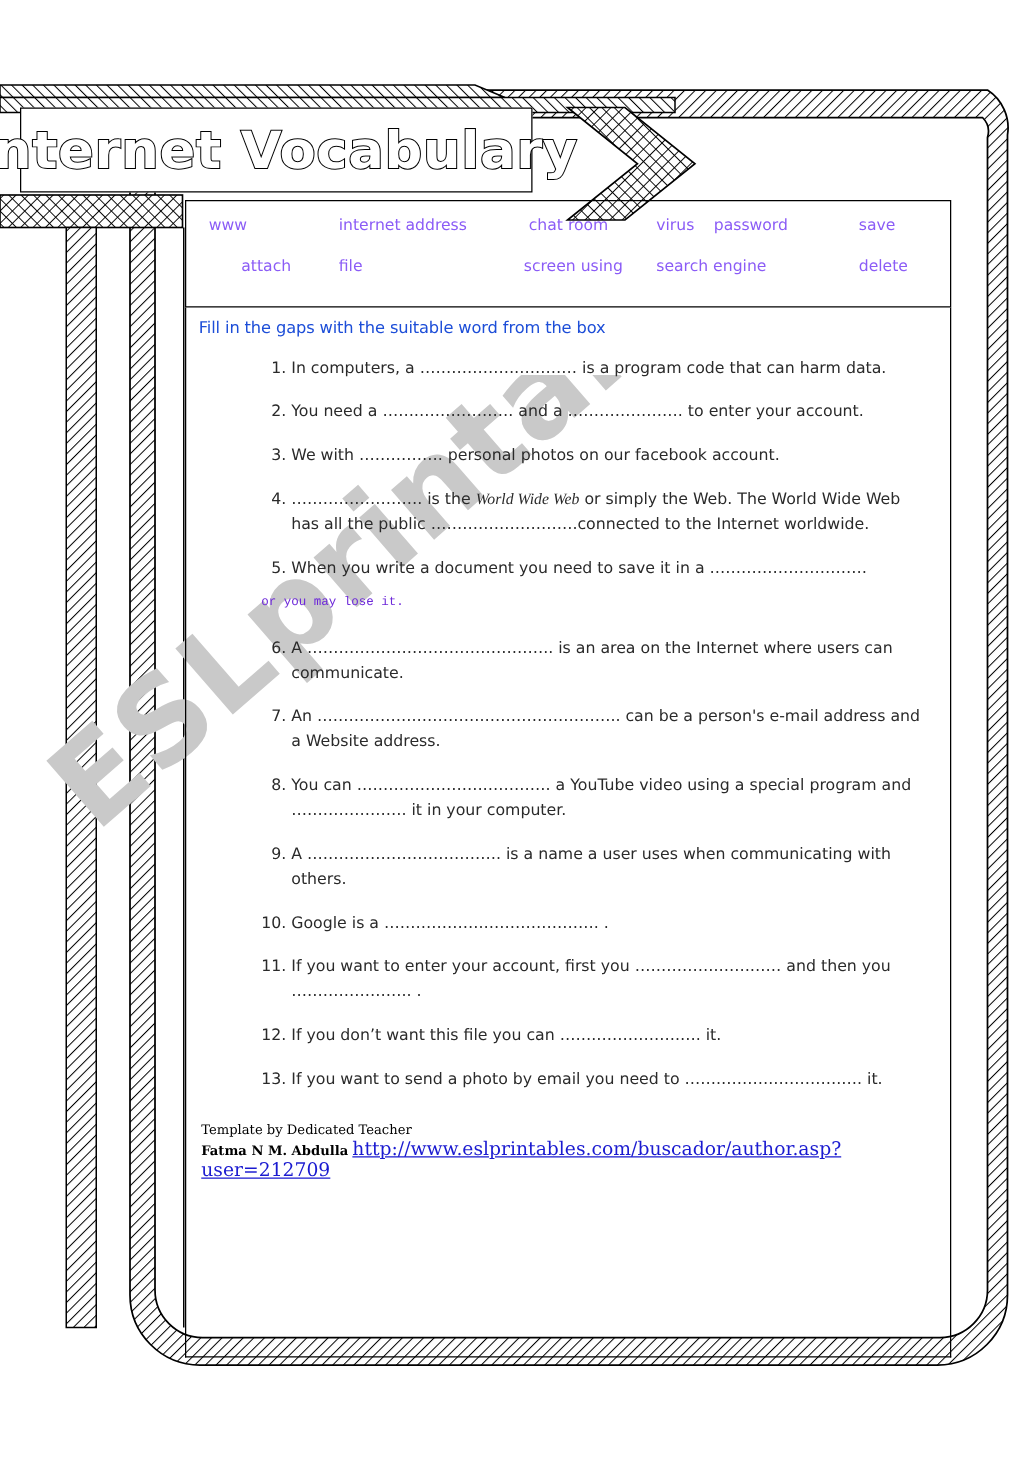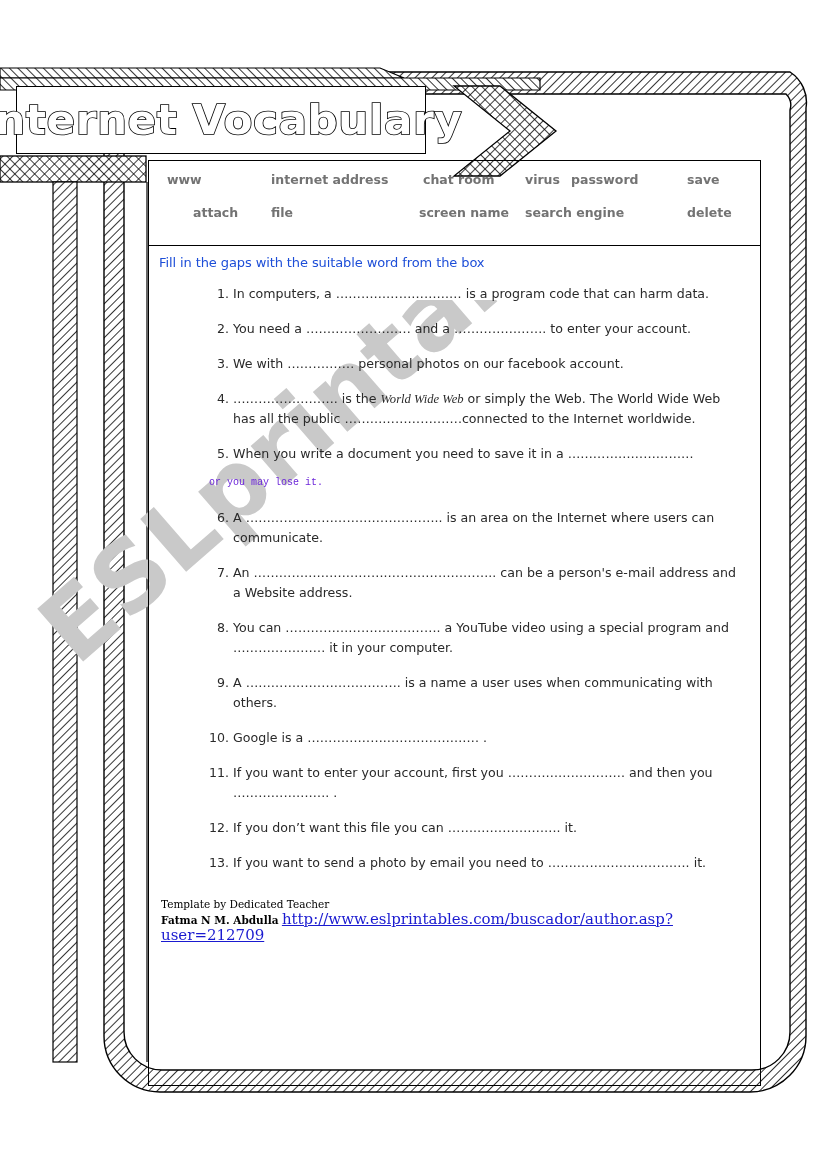--- a/index.html
+++ b/index.html
@@ -96,25 +96,24 @@
     border: 1.6px solid #000;
     box-sizing: border-box;
     padding: 8px 10px 10px 10px;
     background: transparent;
   }
   .wb-row {
     display: block;
     white-space: nowrap;
     font-family: "DejaVu Sans", sans-serif;
     font-size: 12.5px;
-    color: #737373;
+    color: #8b5cf6;
     height: 33px;
     line-height: 22px;
     position: relative;
-    font-weight: bold;
   }
   .wb-word {
     position: absolute;
     top: 0;
   }
 
   
   #exercise-box {
     border: 1.6px solid #000;
     border-top: none;
@@ -256,21 +255,21 @@
           <span class="wb-word" style="left: 8px;">www</span>
           <span class="wb-word" style="left: 112px;">internet address</span>
           <span class="wb-word" style="left: 264px;">chat room</span>
           <span class="wb-word" style="left: 366px;">virus</span>
           <span class="wb-word" style="left: 412px;">password</span>
           <span class="wb-word" style="left: 528px;">save</span>
         </div>
         <div class="wb-row">
           <span class="wb-word" style="left: 8px; margin-left: 26px;">attach</span>
           <span class="wb-word" style="left: 112px;">file</span>
-          <span class="wb-word" style="left: 260px;">screen name</span>
+          <span class="wb-word" style="left: 260px;">screen using</span>
           <span class="wb-word" style="left: 366px;">search engine</span>
           <span class="wb-word" style="left: 528px;">delete</span>
         </div>
       </div>
 
     <div id="exercise-box">
       <p id="instruction">Fill in the gaps with the suitable word from the box</p>
       <ol id="question-list">
           <li><span class="qnum">1.</span><span><span>In computers, a  </span><span>…………………………</span><span>  is  a program code that can harm data.</span></span></li>
           <li><span class="qnum">2.</span><span><span>You need a </span><span>…………………….</span><span> and a </span><span>………………….</span><span> to enter your account.</span></span></li>

